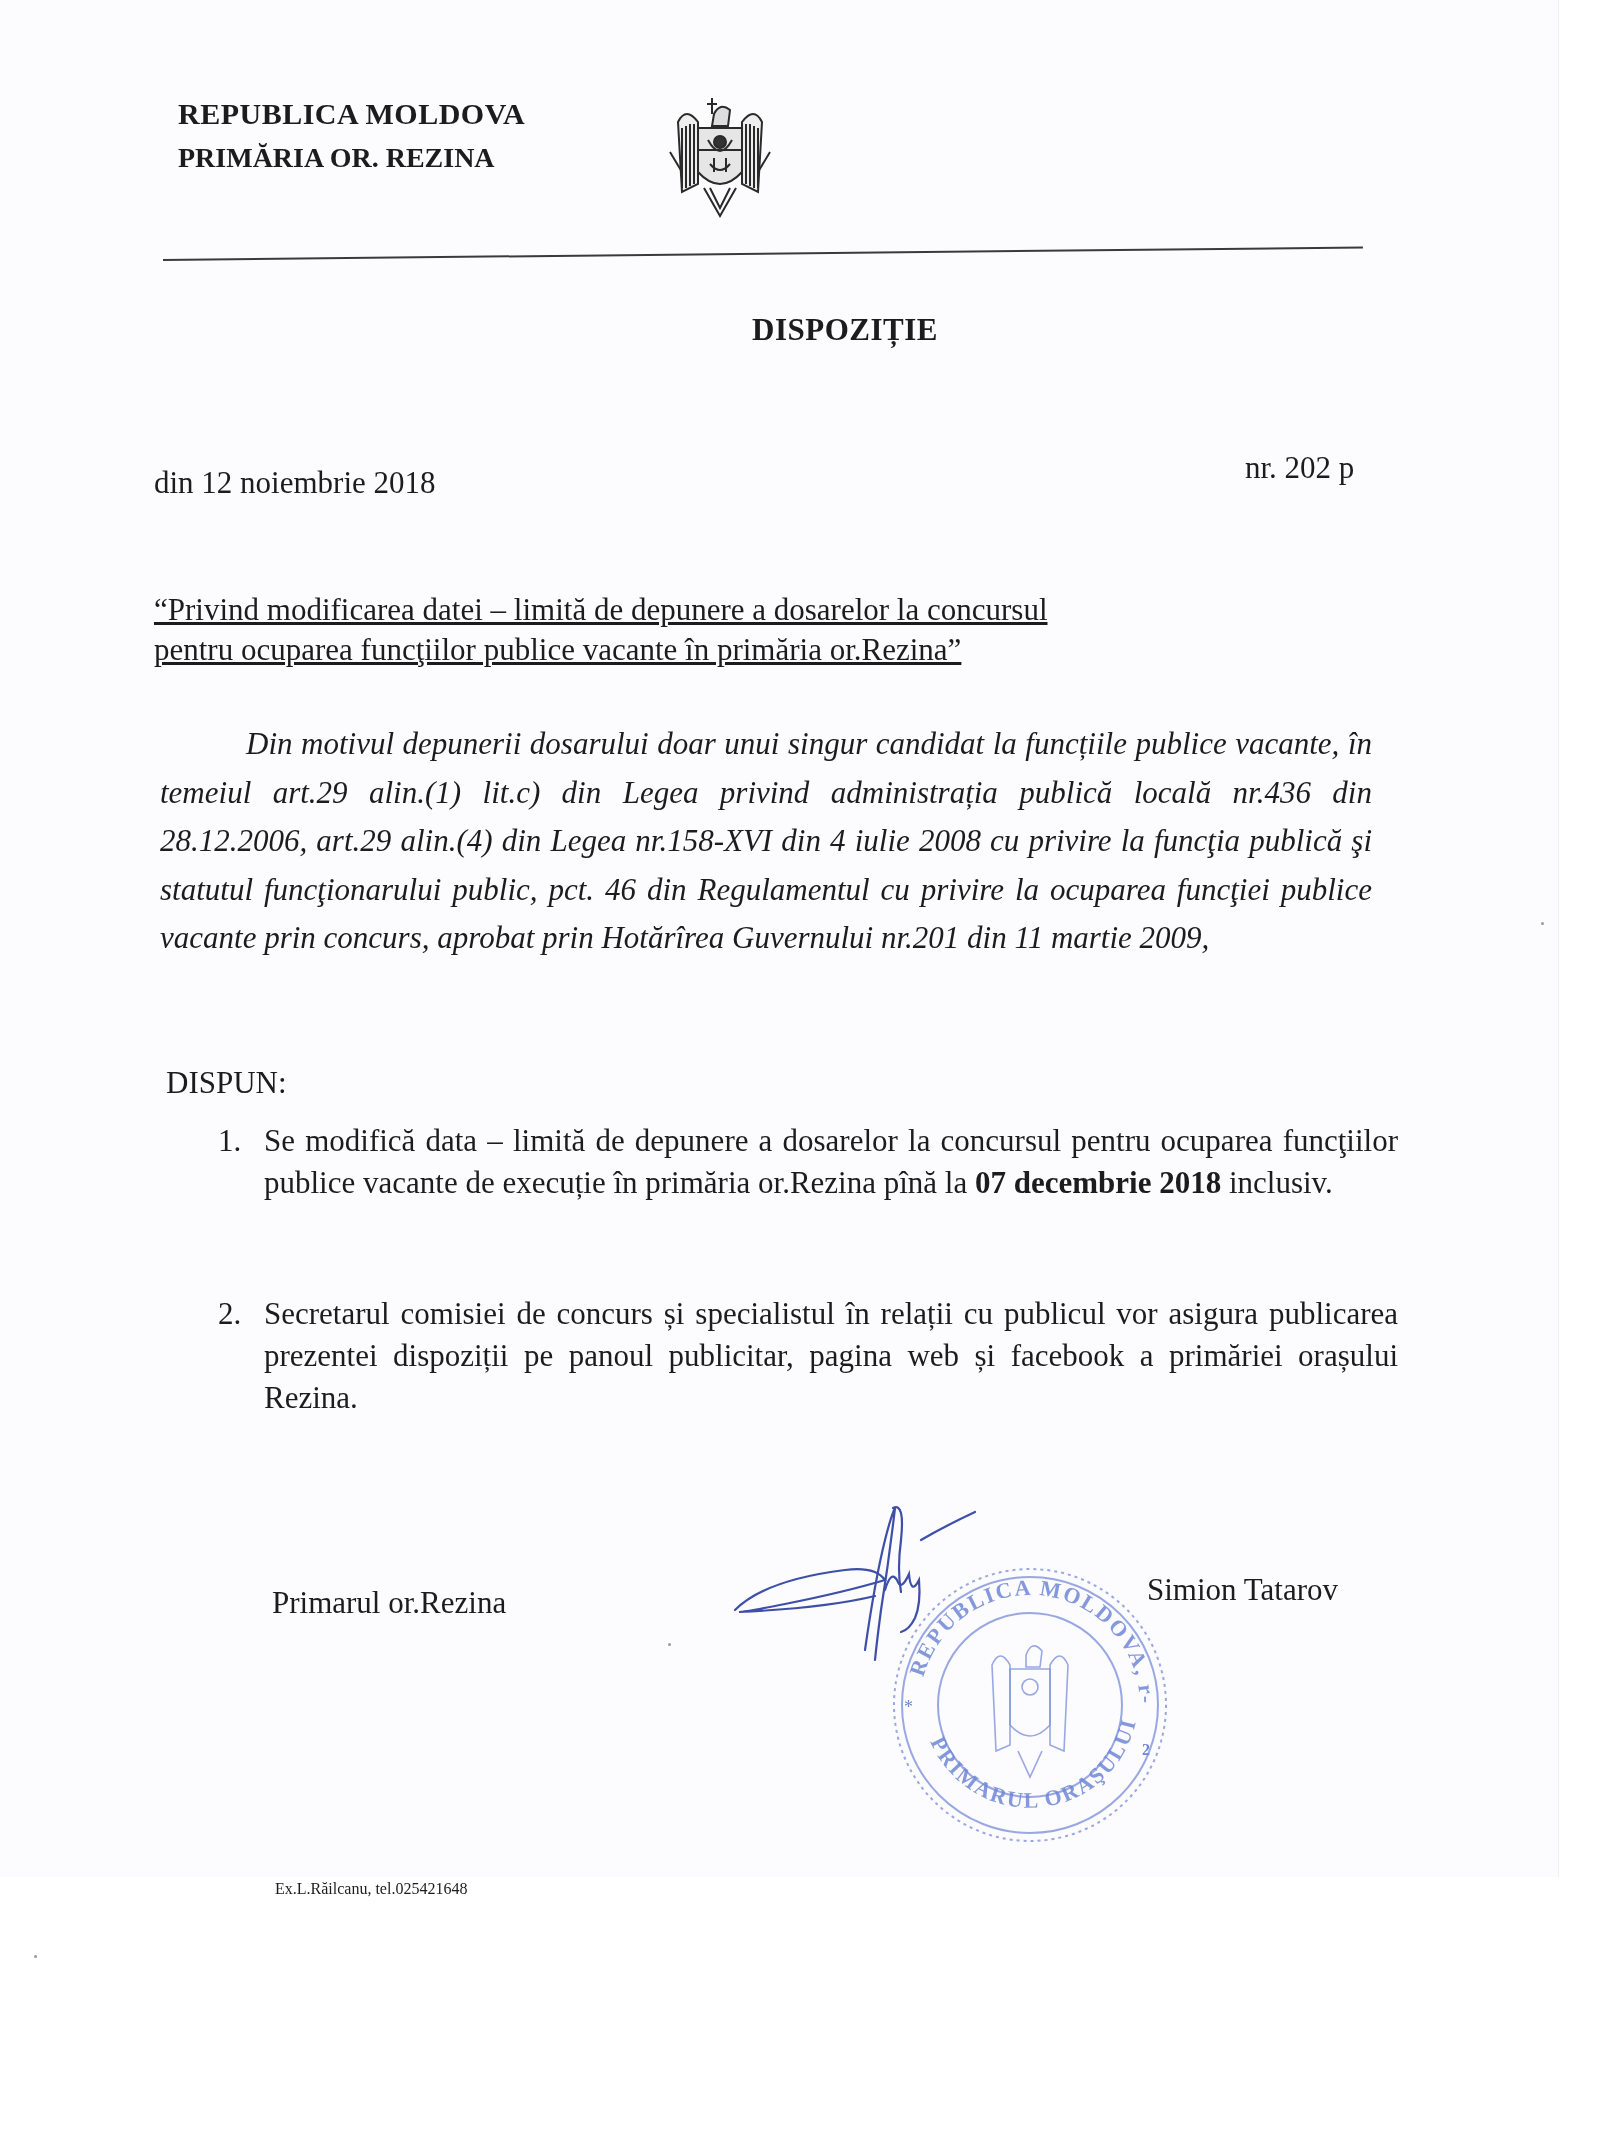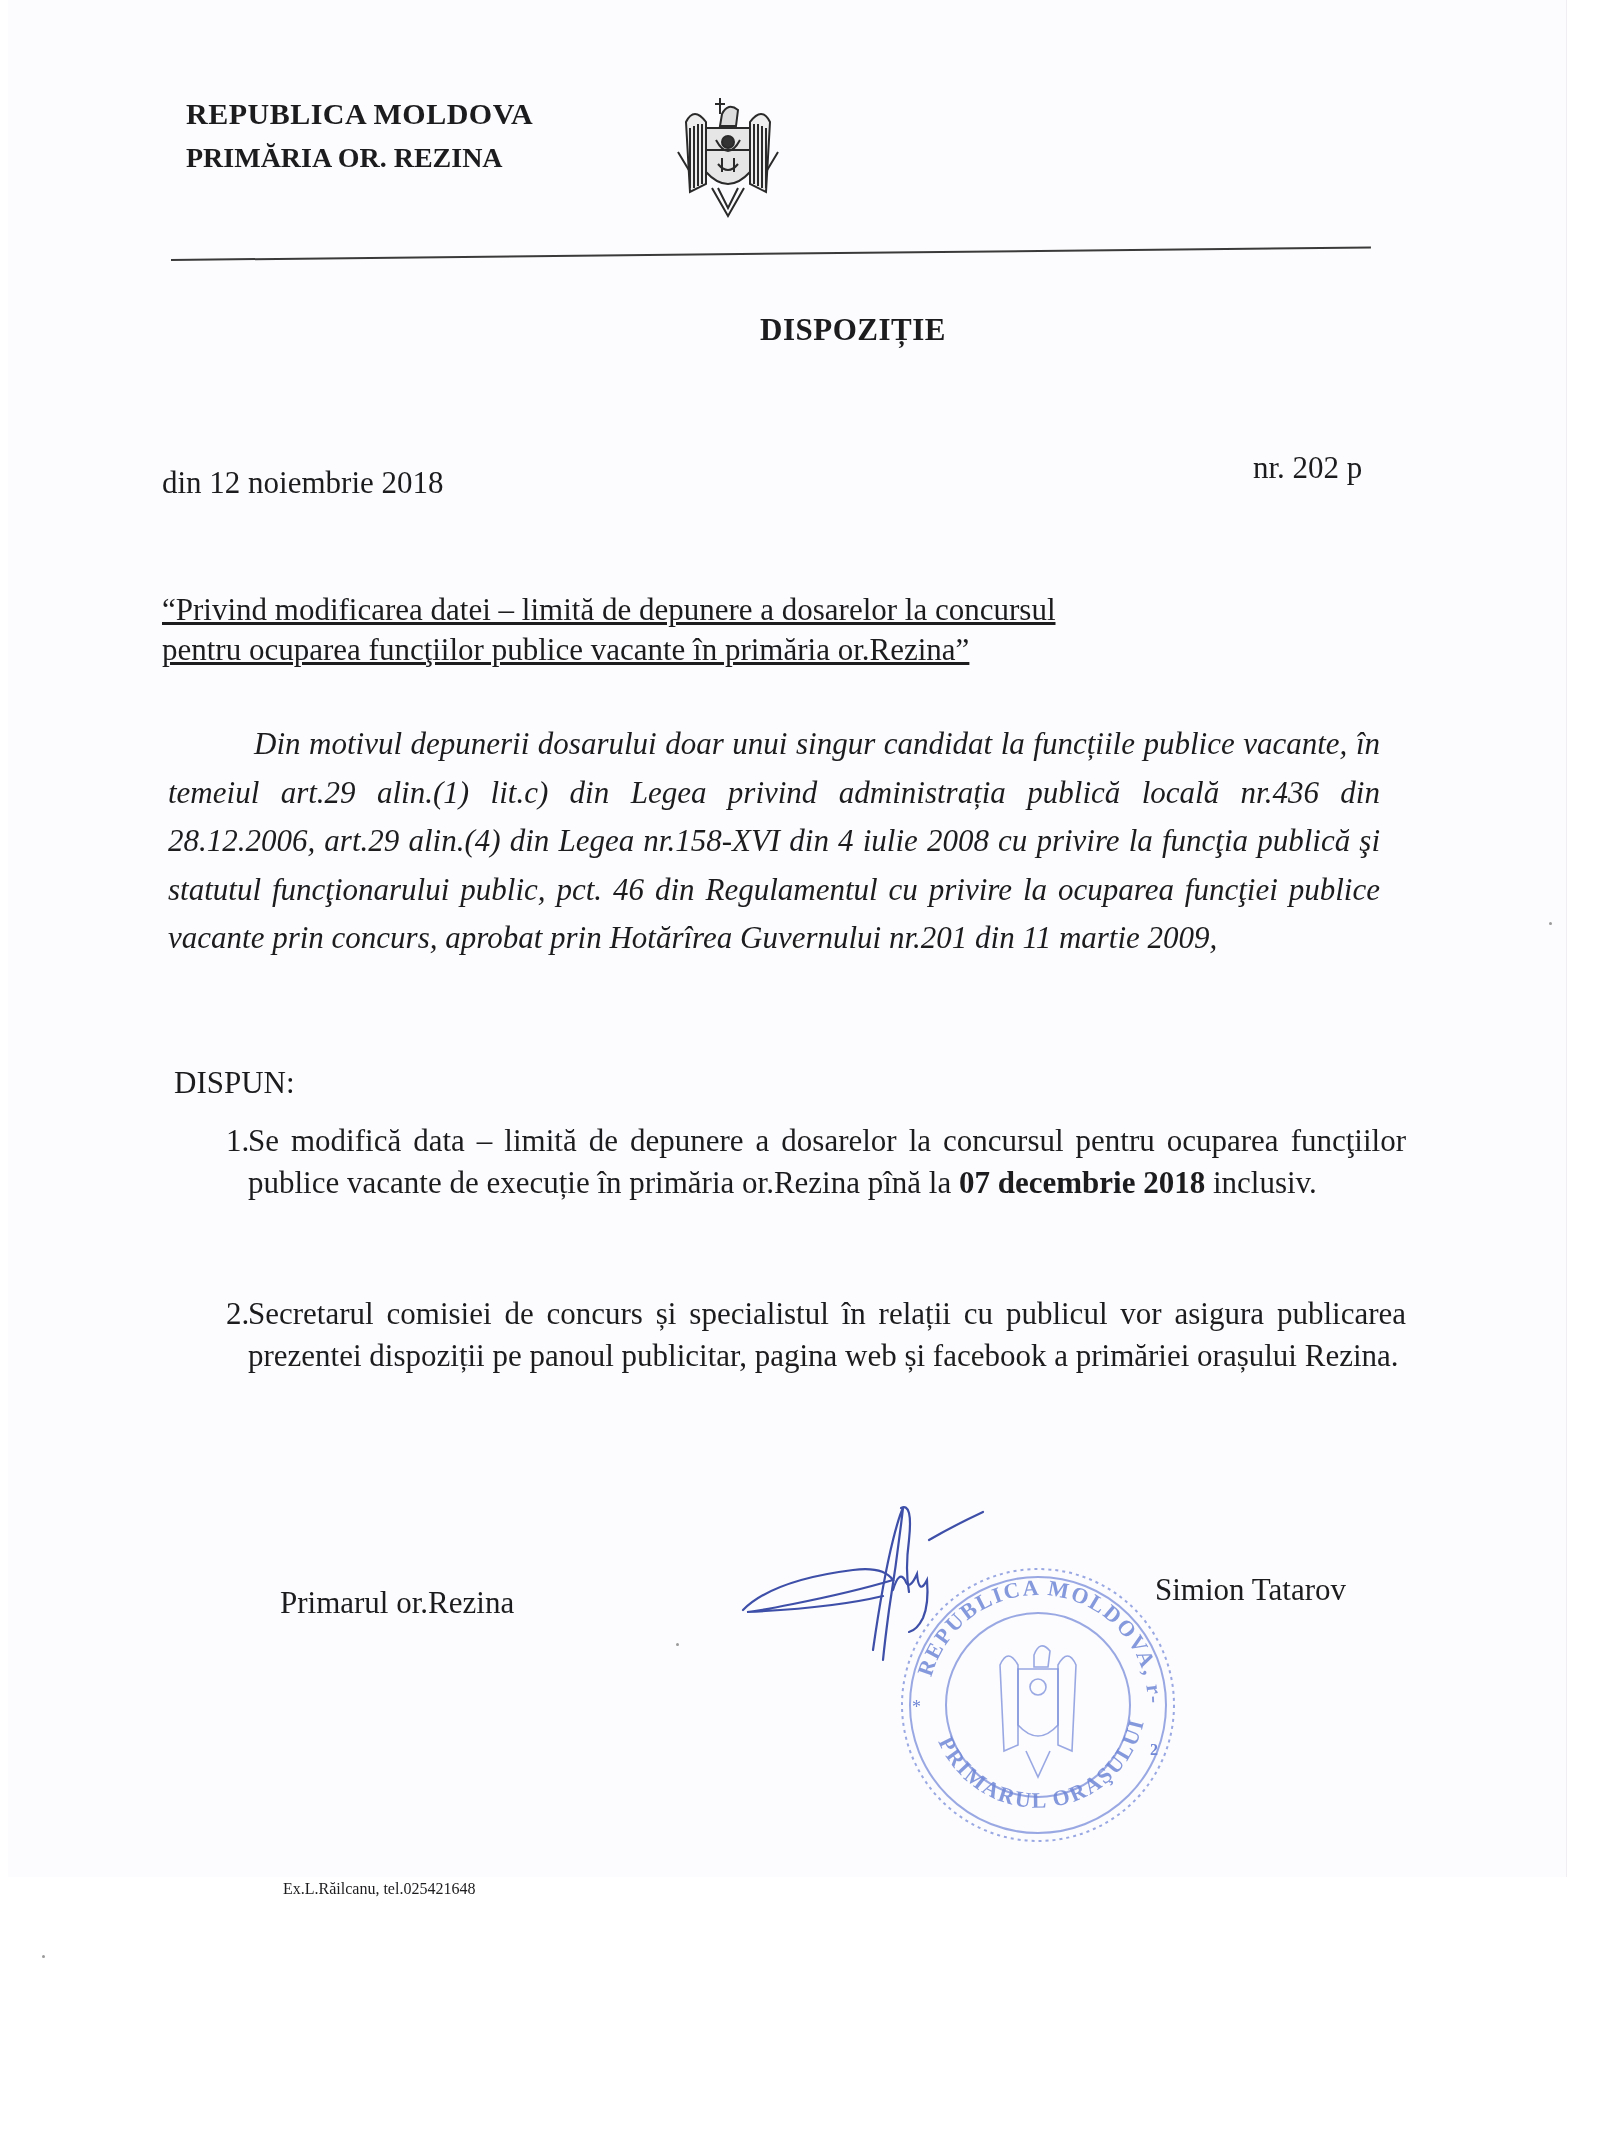--- a/index.html
+++ b/index.html
@@ -3,21 +3,21 @@
   <meta charset="utf-8">
   <style>
     html, body { margin: 0; padding: 0; }
     body {
       width: 1612px; height: 2133px; position: relative; overflow: hidden;
       background: #ffffff;
       font-family: "Liberation Serif", "DejaVu Serif", serif;
       color: #1c1c1e;
     }
     .paper {
-      position: absolute; left: 8px; top: 0; width: 1558px; height: 1877px;
+      position: absolute; left: 0; top: 0; width: 1558px; height: 1877px;
       background: #fcfbfd;
       border-right: 1px solid #f0eef2;
     }
     .abs { position: absolute; }
     .hdr-left { left: 178px; top: 92px; }
     .hdr-right { left: 897px; top: 76px; }
     .hdr-line { font-weight: bold; line-height: 44px; white-space: nowrap; }
     .h-big { font-size: 30px; letter-spacing: 0.5px; }
     .h-sm { font-size: 25px; }
     .h-mid { font-size: 28px; }
@@ -30,21 +30,21 @@
     .date { left: 154px; top: 465px; font-size: 31px; }
     .nr { left: 1245px; top: 450px; font-size: 31px; }
     .subject { left: 154px; top: 590px; font-size: 31px; line-height: 40px; width: 1200px; text-decoration: underline; }
     .para { left: 160px; top: 720px; width: 1212px; font-size: 31px; line-height: 48.5px; text-align: justify; text-align-last: left; font-style: italic; }
     .para .indent { display: inline-block; width: 86px; }
     .dispun { left: 166px; top: 1065px; font-size: 31px; font-weight: normal; }
     .item { font-size: 31px; line-height: 42px; text-align: justify; text-align-last: left; }
     .item1 { left: 218px; top: 1120px; width: 1180px; }
     .item2 { left: 218px; top: 1293px; width: 1180px; }
     .item .num { position: absolute; left: 0; top: 0; }
-    .item .txt { display: block; margin-left: 22px; }
+    .item .txt { display: block; margin-left: 46px; }
     .item strong { font-weight: bold; }
     .sig-role { left: 272px; top: 1585px; font-size: 31px; }
     .sig-name { left: 1147px; top: 1572px; font-size: 31px; }
     .signature { left: 725px; top: 1500px; width: 290px; height: 170px; }
     .stamp { left: 880px; top: 1555px; width: 300px; height: 300px; }
     .exec { left: 275px; top: 1880px; font-size: 16px; }
     .speck { position: absolute; width: 3px; height: 3px; border-radius: 50%; background: #9a9a9a; }
   </style>
 </head>
 <body>

